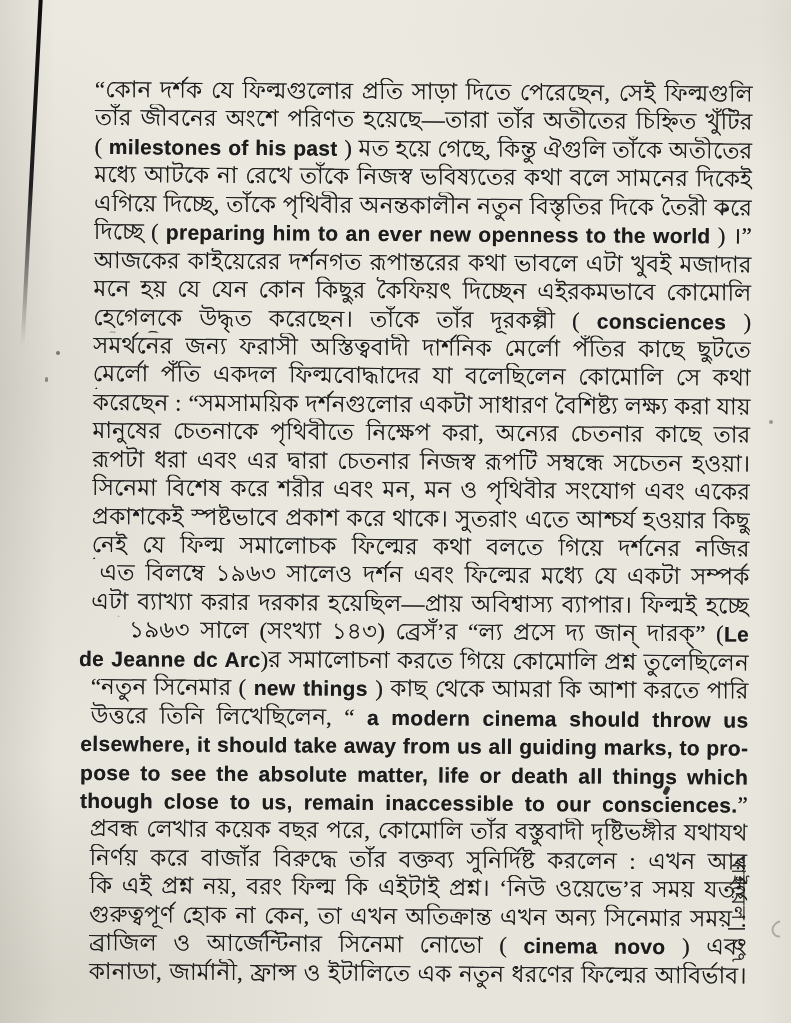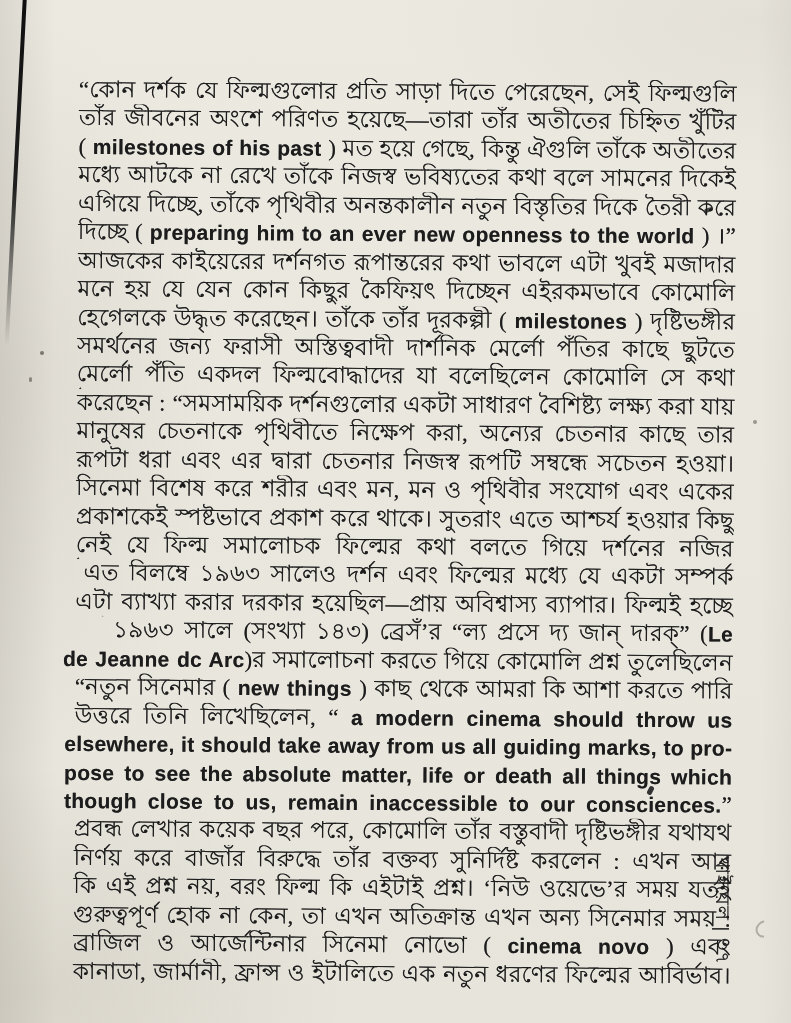--- a/index.html
+++ b/index.html
@@ -7,21 +7,21 @@
     width:791px;height:1023px;overflow:hidden;position:relative;
     font-family:"Liberation Serif","DejaVu Sans",serif;
     background:
       radial-gradient(ellipse 420px 320px at 6% 97%, rgba(115,110,96,.13), transparent 70%),
       radial-gradient(ellipse 520px 220px at 96% 2%, rgba(115,110,96,.07), transparent 70%),
       radial-gradient(ellipse 300px 520px at 1% 38%, rgba(108,103,92,.10), transparent 72%),
       linear-gradient(90deg, rgba(88,84,74,.12), rgba(88,84,74,0) 7%),
       linear-gradient(270deg, rgba(88,84,74,.05), rgba(88,84,74,0) 4%),
       linear-gradient(0deg, #e7e4db, #ece9e1);
   }
-  .page{position:absolute;inset:0;}
+  .page{position:absolute;inset:0;margin-left:16px;}
   
   .text-block{
     position:absolute;left:79px;top:76px;width:658px;
     transform:rotate(0.4deg);transform-origin:top left;
     color:#1c1c1c;
   }
   .line{
     font-size:23px;height:28.45px;line-height:28.3px;overflow:hidden;
     text-align:justify;text-align-last:justify;
     text-shadow:0 0 .5px rgba(10,10,10,.55);
@@ -73,21 +73,21 @@
 
   <div class="text-block" id="text-block">
       <div class="line">“কোন দর্শক যে ফিল্মগুলোর প্রতি সাড়া দিতে পেরেছেন, সেই ফিল্মগুলি</div>
       <div class="line">তাঁর জীবনের অংশে পরিণত হয়েছে—তারা তাঁর অতীতের চিহ্নিত খুঁটির</div>
       <div class="line">( <span class="lat">milestones of his past </span>) মত হয়ে গেছে, কিন্তু ঐগুলি তাঁকে অতীতের</div>
       <div class="line">মধ্যে আটকে না রেখে তাঁকে নিজস্ব ভবিষ্যতের কথা বলে সামনের দিকেই</div>
       <div class="line">এগিয়ে দিচ্ছে, তাঁকে পৃথিবীর অনন্তকালীন নতুন বিস্তৃতির দিকে তৈরী করে</div>
       <div class="line">দিচ্ছে  ( <span class="lat">preparing him to an ever new openness to the world </span>) ।”</div>
       <div class="line">আজকের কাইয়েরের দর্শনগত রূপান্তরের কথা ভাবলে এটা খুবই মজাদার ব্যাপার</div>
       <div class="line">মনে হয় যে যেন কোন কিছুর কৈফিয়ৎ দিচ্ছেন এইরকমভাবে কোমোলি</div>
-      <div class="line">হেগেলকে উদ্ধৃত করেছেন।  তাঁকে তাঁর দূরকল্পী ( <span class="lat">milestones </span>) দৃষ্টিভঙ্গীর</div>
+      <div class="line">হেগেলকে উদ্ধৃত করেছেন।  তাঁকে তাঁর দূরকল্পী ( <span class="lat">consciences </span>) দৃষ্টিভঙ্গীর</div>
       <div class="line">সমর্থনের জন্য ফরাসী অস্তিত্ববাদী দার্শনিক মের্লো পঁতির কাছে ছুটতে হয়েছে।</div>
       <div class="line">মের্লো পঁতি একদল ফিল্মবোদ্ধাদের যা বলেছিলেন কোমোলি সে কথা উদ্ধৃত</div>
       <div class="line">করেছেন :  “সমসাময়িক দর্শনগুলোর একটা সাধারণ বৈশিষ্ট্য লক্ষ্য করা যায়—</div>
       <div class="line">মানুষের চেতনাকে পৃথিবীতে নিক্ষেপ করা, অন্যের চেতনার কাছে তার অনাবৃত</div>
       <div class="line">রূপটা ধরা এবং এর দ্বারা চেতনার নিজস্ব রূপটি সম্বন্ধে সচেতন হওয়া। কিন্তু</div>
       <div class="line">সিনেমা বিশেষ করে শরীর এবং মন, মন ও পৃথিবীর সংযোগ এবং একের অন্যতে</div>
       <div class="line">প্রকাশকেই স্পষ্টভাবে প্রকাশ করে থাকে।  সুতরাং এতে আশ্চর্য হওয়ার কিছু</div>
       <div class="line">নেই যে ফিল্ম সমালোচক ফিল্মের কথা বলতে গিয়ে দর্শনের নজির টানবেন।”</div>
       <div class="line" style="padding-left: 8px;">এত বিলম্বে ১৯৬৩ সালেও দর্শন এবং ফিল্মের মধ্যে যে একটা সম্পর্ক রয়েছে</div>
       <div class="line">এটা ব্যাখ্যা করার দরকার হয়েছিল—প্রায় অবিশ্বাস্য ব্যাপার। ফিল্মই হচ্ছে দর্শন।</div>

